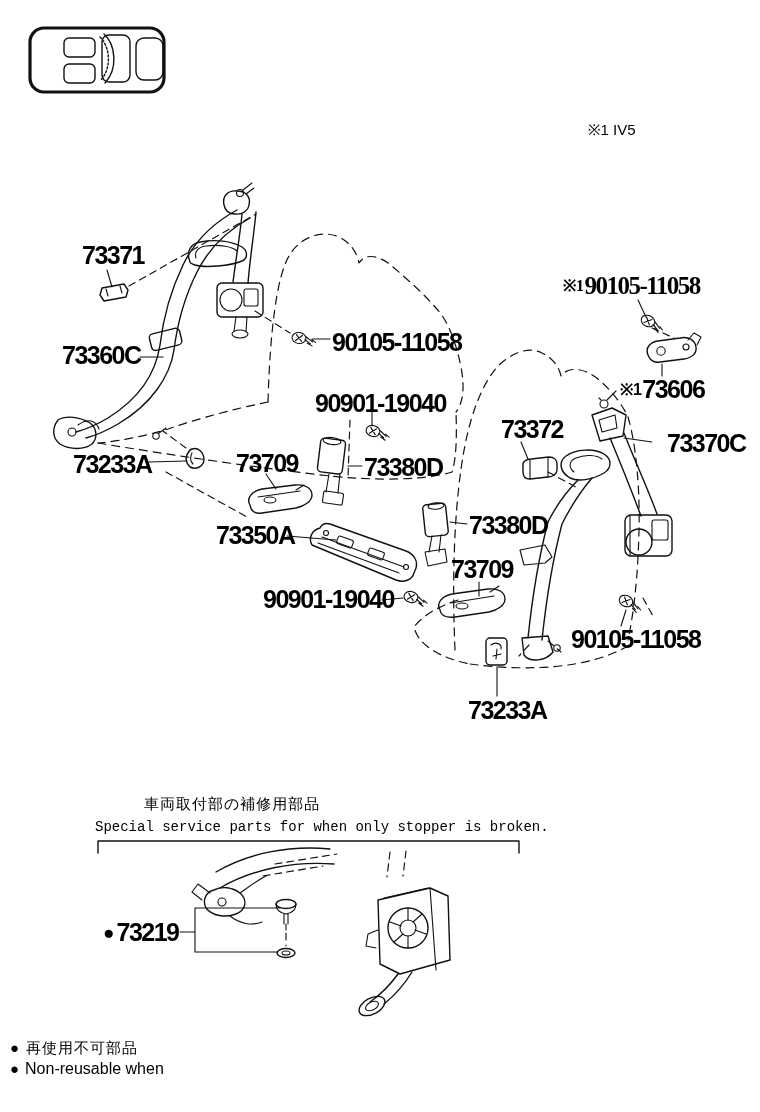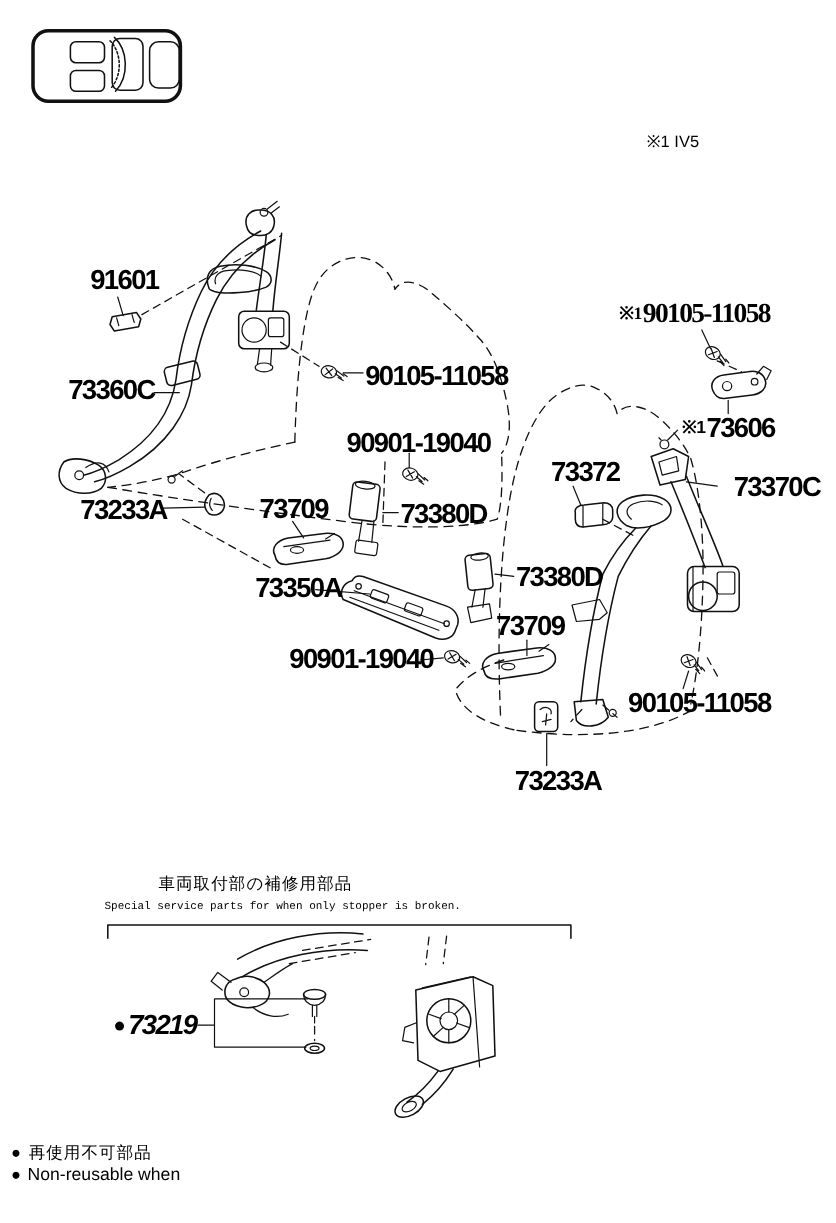--- a/index.html
+++ b/index.html
@@ -8,21 +8,21 @@
   svg{position:absolute;left:0;top:0;}
   .art{stroke:#111;fill:none;stroke-width:1.4;stroke-linecap:round;stroke-linejoin:round;}
   .thin{stroke-width:1.1;}
   .dash{stroke-dasharray:7 5;stroke-width:1.15;}
   .seat{stroke-dasharray:8 6;stroke-width:1.2;}
   .thick{stroke-width:3.2;}
   .co{position:absolute;font-weight:bold;font-size:25px;line-height:1;letter-spacing:-1.5px;
       white-space:nowrap;}
   .pfx{font-size:16px;letter-spacing:-.5px;margin-right:1px;vertical-align:3px;}
   .sm{position:absolute;font-size:15px;line-height:1.2;white-space:nowrap;}
-  .mono{font-family:"Liberation Mono",monospace;font-size:10px;letter-spacing:0;}
+  .mono{font-family:"Liberation Mono",monospace;font-size:14px;letter-spacing:0;}
   .blt{font-size:19px;vertical-align:2px;margin-right:2px;letter-spacing:0;}
   .legend-row{position:absolute;font-size:15px;white-space:nowrap;}
   .legend-row .b{font-size:15px;margin-right:6px;}
 </style>
 </head>
 <body>
 
 <div class="stage">
 
   <svg width="760" height="1112" viewBox="0 0 760 1112">
@@ -241,39 +241,39 @@
       <path class="art dash" d="M 350,420 L 348,478"></path>
       <path class="art dash" d="M 186,448 L 163,431"></path>
       <path class="art dash" d="M 166,472 L 247,517"></path>
       <path class="art dash" d="M 643,598 L 653,616"></path>
       <path class="art dash" d="M 529,645 L 519,656"></path>
     </g>
   </svg>
 
   <div class="sm" style="left:588px;top:121px;">※1 IV5</div>
 
-  <div class="co" style="left:82px;top:243px;">91601</div>
+  <div class="co" style="left:82px;top:243px;">73371</div>
   <div class="co" style="left:62px;top:343px;">73360C</div>
   <div class="co" style="left:332px;top:330px;">90105-11058</div>
   <div class="co" style="left:563px;top:273px;font-family:Liberation Serif, serif;"><span class="pfx">※1</span><span>90105-11058</span></div>
   <div class="co" style="left:620px;top:377px;"><span class="pfx">※1</span><span>73606</span></div>
   <div class="co" style="left:315px;top:391px;">90901-19040</div>
   <div class="co" style="left:501px;top:417px;">73372</div>
   <div class="co" style="left:654px;top:431px;margin-left:13px;">73370C</div>
   <div class="co" style="left:73px;top:452px;">73233A</div>
   <div class="co" style="left:236px;top:451px;">73709</div>
   <div class="co" style="left:364px;top:455px;">73380D</div>
   <div class="co" style="left:469px;top:513px;">73380D</div>
-  <div class="co" style="left:232px;top:523px;text-align:right;">73350A</div>
+  <div class="co" style="left:216px;top:523px;text-align:right;">73350A</div>
   <div class="co" style="left:451px;top:557px;">73709</div>
   <div class="co" style="left:263px;top:587px;">90901-19040</div>
   <div class="co" style="left:571px;top:627px;">90105-11058</div>
   <div class="co" style="left:468px;top:698px;">73233A</div>
 
   <div class="sm" style="left:96px;top:795px;letter-spacing:1px;margin-left:48px;">車両取付部の補修用部品</div>
   <div class="sm mono" style="left:95px;top:819px;">Special service parts for when only stopper is broken.</div>
-  <div class="co" style="left:103px;top:920px;font-style:italic;"><span class="blt">●</span><span>73219</span></div>
+  <div class="co" style="left:103px;top:920px;"><span class="blt">●</span><span>73219</span></div>
 
   <div class="legend-row" style="left:10px;top:1039px;letter-spacing:1px;font-family:Liberation Serif, serif;"><span class="b">●</span><span>再使用不可部品</span></div>
   <div class="legend-row" style="left:10px;top:1060px;font-size:16px;"><span class="b">●</span><span>Non-reusable when</span></div>
 
   <div class="sm" style="left:688px;top:1151px;">715157D</div>
 </div>
 
 </body></html>

